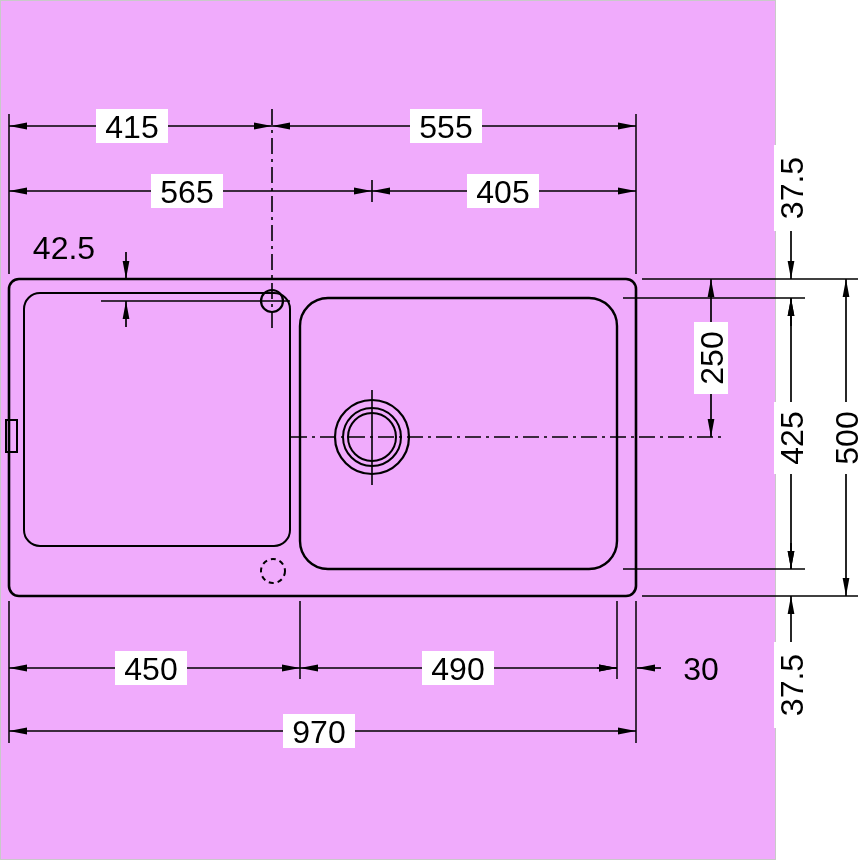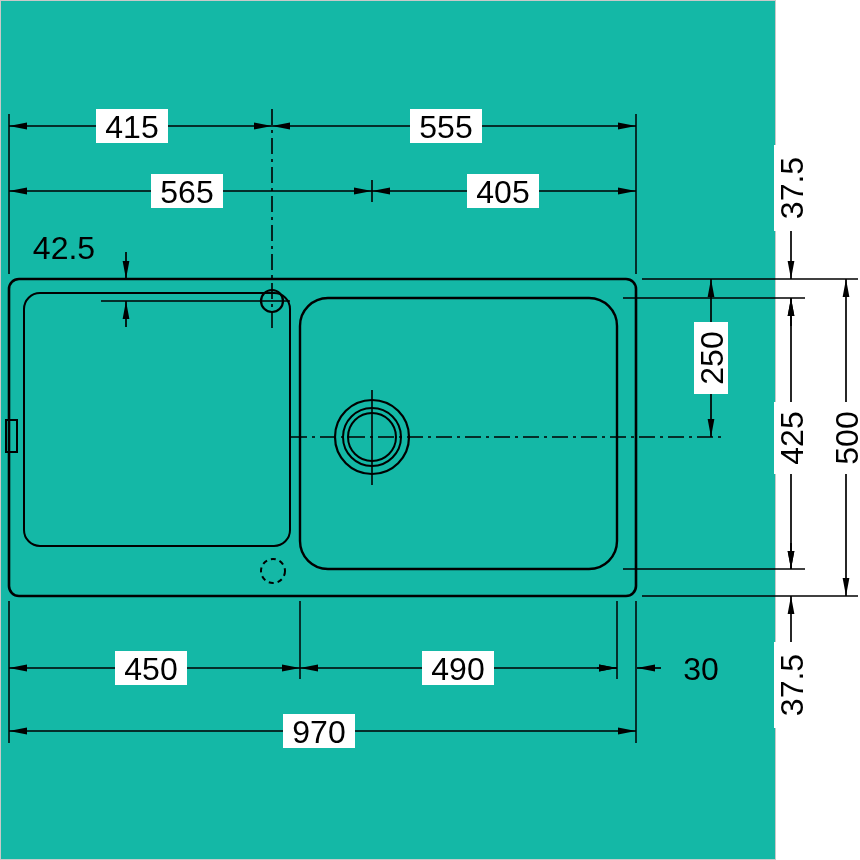--- a/index.html
+++ b/index.html
@@ -1,16 +1,16 @@
 <!DOCTYPE html>
 <html><head>
 <meta charset="utf-8">
 <style>
   html,body{margin:0;padding:0;background:#fff;}
-  .page{width:776px;height:860px;position:relative;background:#14b8a6;box-sizing:border-box;border:1px solid #c9c9c9;}
+  .page{width:776px;height:860px;position:relative;background:#f0abfc;box-sizing:border-box;border:1px solid #c9c9c9;}
   svg{display:block;}
   svg .shape{fill:none;stroke:#000;}
   svg .s26{stroke-width:2.6;}
   svg .s24{stroke-width:2.4;}
   svg .s22{stroke-width:2.2;}
   svg .s20{stroke-width:2;}
   svg .dashed{stroke-dasharray:5 4;}
   svg line{stroke:#000;}
   svg .ext{stroke-width:1.5;}
   svg .dim{stroke-width:1.7;}

